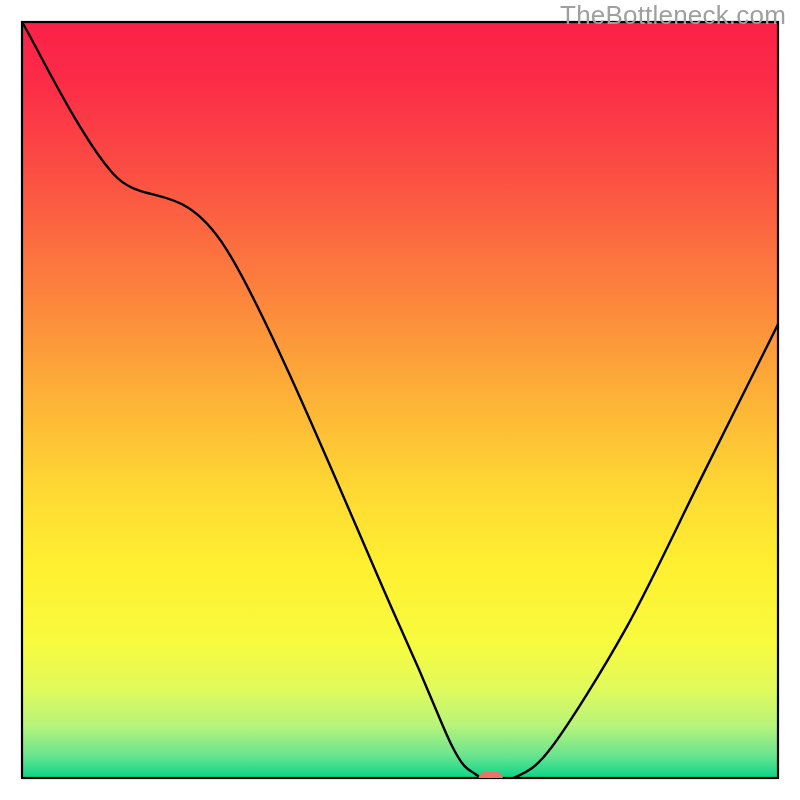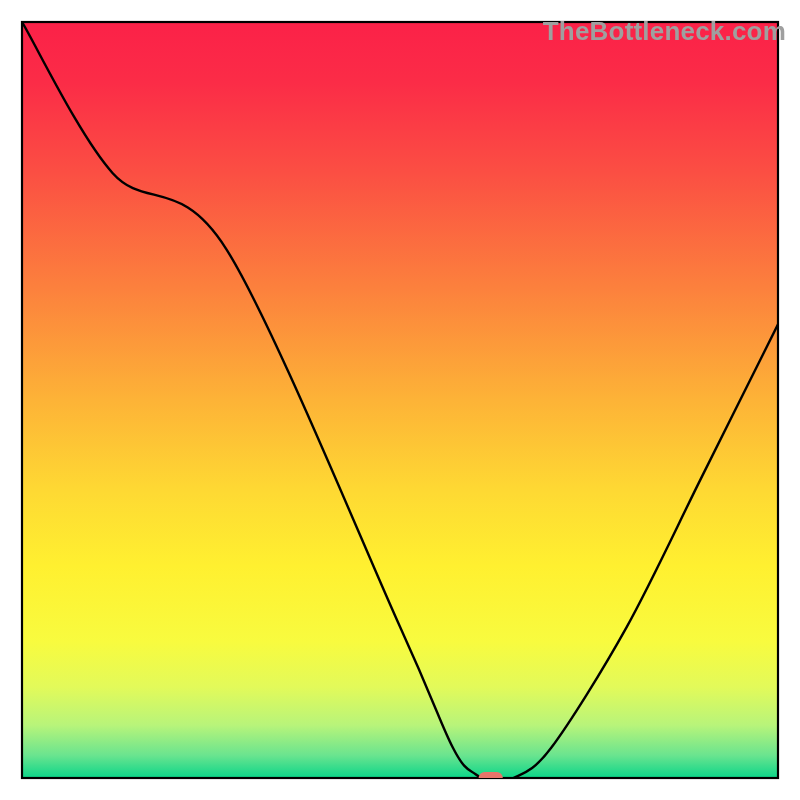--- a/index.html
+++ b/index.html
@@ -11,24 +11,24 @@
     font-family: Arial, Helvetica, sans-serif;
     overflow: hidden;
   }
   .chart-container {
     position: relative;
     width: 800px;
     height: 800px;
   }
   .watermark {
     position: absolute;
-    top: 16px;
+    top: 0;
     right: 14px;
     font-size: 26px;
-    font-weight: 700;
+    font-weight: 400;
     color: #9f9f9f;
     letter-spacing: 0.2px;
     user-select: none;
   }
   svg {
     display: block;
   }
 </style>
 </head>
 <body>

